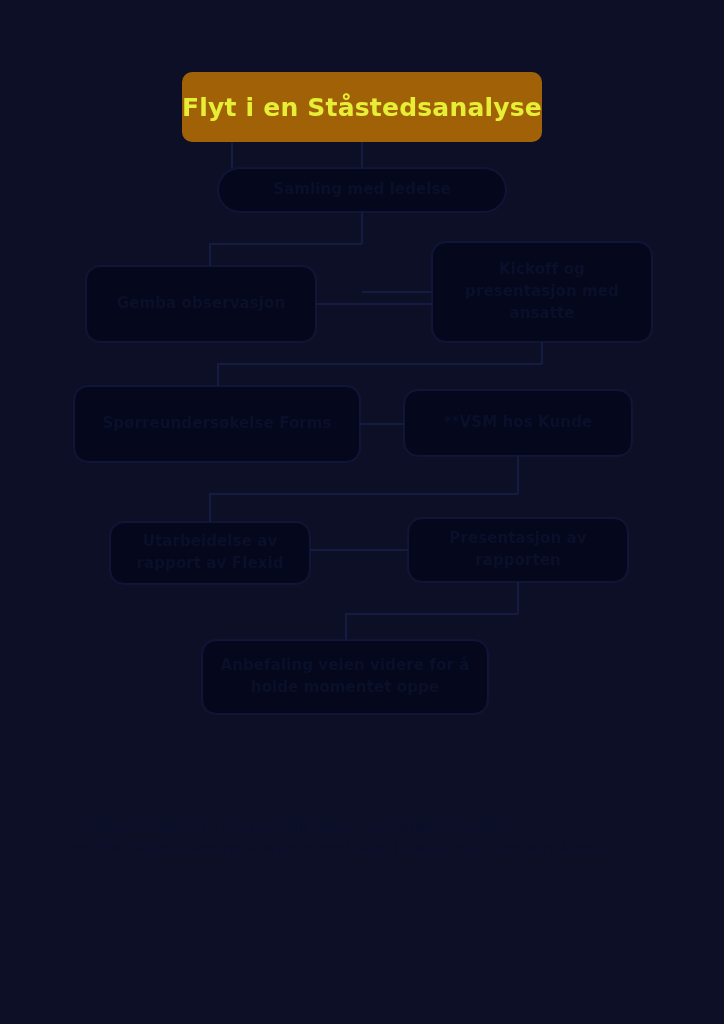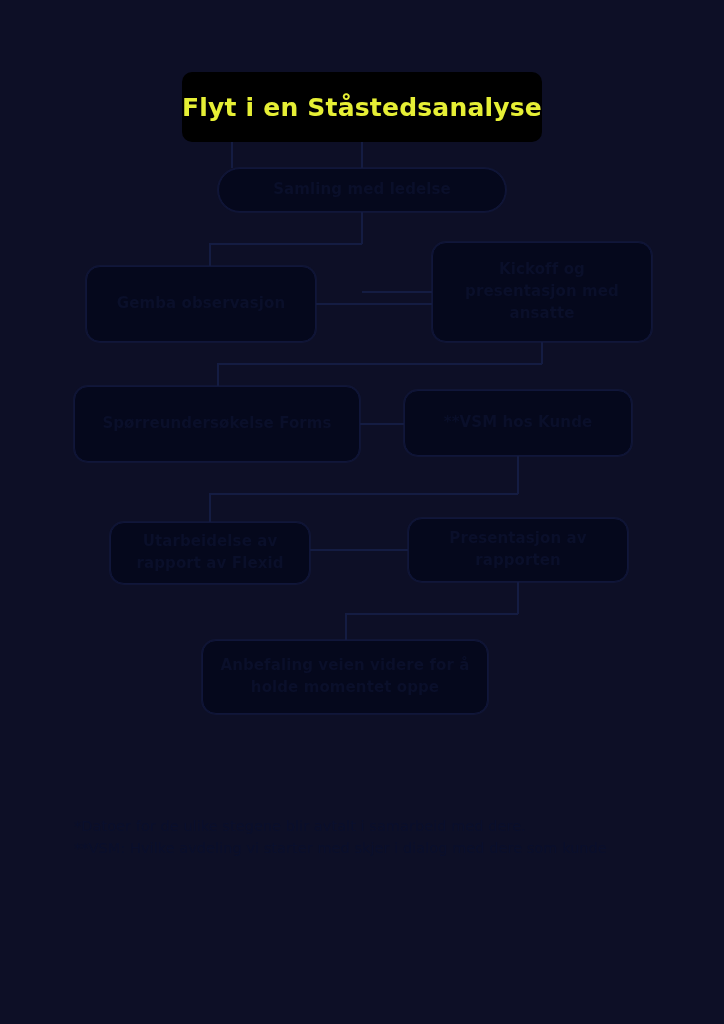--- a/index.html
+++ b/index.html
@@ -62,21 +62,21 @@
     position: absolute;
     left: 182px;
     top: 72px;
     width: 360px;
     height: 70px;
     box-sizing: border-box;
     display: flex;
     align-items: center;
     justify-content: center;
     border-radius: 10px;
-    background: #000000;
+    background: #a16207;
     color: #e6ef35;
     font-size: 25px;
     font-weight: 700;
     letter-spacing: 0.2px;
   }
 
   
   #node-samling       { left: 218px; top: 168px; width: 288px; height: 44px; border-radius: 22px; }
   #node-gemba         { left: 86px;  top: 266px; width: 230px; height: 76px; }
   #node-kickoff       { left: 432px; top: 242px; width: 220px; height: 100px; }

